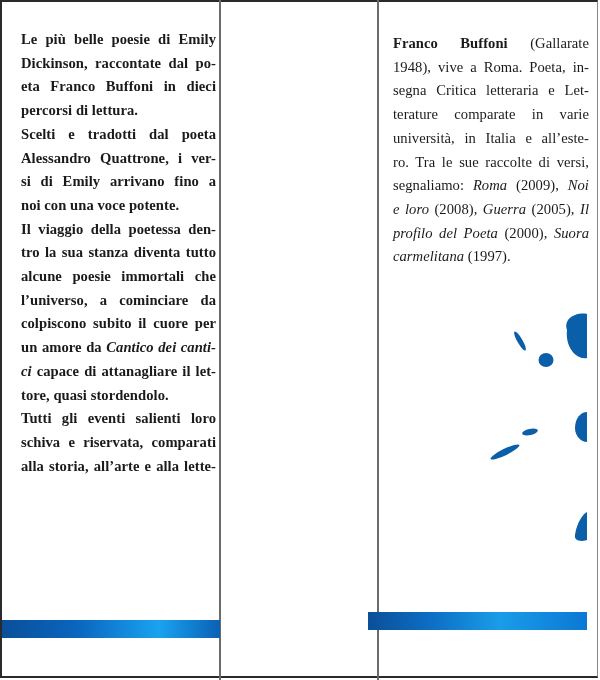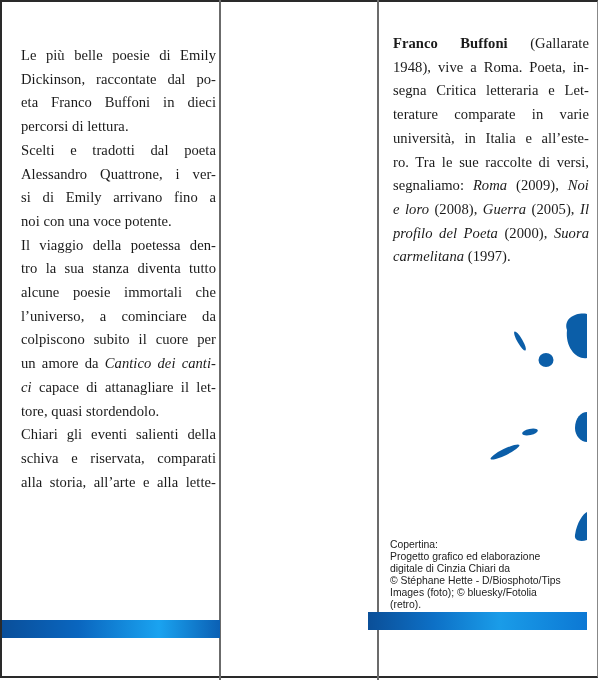--- a/index.html
+++ b/index.html
@@ -17,21 +17,21 @@
   }
   .panel { position: absolute; top: 0; height: 680px; box-sizing: border-box; }
   .panel-left { left: 0; width: 221px; border-right: 2px solid #6b6b6b; }
   .panel-mid { left: 221px; width: 158px; border-right: 2px solid #6b6b6b; }
   .panel-right { left: 366px; width: 221px; }
 
   .body-text {
     position: absolute; font-size: 14.6px; line-height: 23.7px;
     letter-spacing: 0.05px;
   }
-  .left-text { left: 21px; top: 44px; width: 195px; }
+  .left-text { left: 21px; top: 28px; width: 195px; font-weight: bold; }
   .right-text { left: 27px; top: 32px; width: 196px; }
   .line { display: block; white-space: nowrap; }
   .left-text .line { text-align: justify; text-align-last: justify; }
   .left-text .line.last { text-align-last: left; }
   .right-text .line { text-align: justify; text-align-last: justify; }
   .right-text .line.last { text-align-last: left; }
   .bold { font-weight: bold; }
   .it { font-style: italic; }
 
   .blue-bar {
@@ -67,21 +67,21 @@
     <span class="line">si di Emily arrivano fino a</span>
     <span class="line last">noi con una voce potente.</span>
     <span class="line">Il viaggio della poetessa den-</span>
     <span class="line">tro la sua stanza diventa tutto</span>
     <span class="line">alcune poesie immortali che</span>
     <span class="line">l’universo, a cominciare da</span>
     <span class="line">colpiscono subito il cuore per</span>
     <span class="line"><span>un amore da </span><span class="it">Cantico dei canti-</span></span>
     <span class="line"><span class="it">ci</span><span> capace di attanagliare il let-</span></span>
     <span class="line last">tore, quasi stordendolo.</span>
-    <span class="line">Chiari gli eventi salienti della</span>
+    <span class="line">Tutti gli eventi salienti loro</span>
     <span class="line">schiva e riservata, comparati</span>
     <span class="line">alla storia, all’arte e alla lette-</span>
   </div>
   <div class="blue-bar bar-left"></div>
 </div>
 
 <div class="panel panel-mid"></div>
 
 <div class="panel panel-right">
   <div class="body-text right-text">
@@ -109,23 +109,15 @@
       <path d="M108 128 C 108 118, 114 112, 120 112 L 120 142 C 114 142, 108 136, 108 128 Z"></path>
 
       <ellipse cx="63" cy="132" rx="8" ry="3" transform="rotate(-12 63 132)"></ellipse>
 
       <ellipse cx="38" cy="152" rx="16" ry="3.2" transform="rotate(-26 38 152)"></ellipse>
 
       <path d="M108 235 C 110 222, 116 214, 120 212 L 120 240 C 114 242, 107 241, 108 235 Z"></path>
     </g>
   </svg>
 
-  <div class="credits" style="left:24px;top:539px;">
-    <span>Copertina:</span>
-    <span>Progetto grafico ed elaborazione</span>
-    <span>digitale di Cinzia Chiari da</span>
-    <span>© Stéphane Hette - D/Biosphoto/Tips</span>
-    <span>Images (foto); © bluesky/Fotolia</span>
-    <span>(retro).</span>
-  </div>
 
   <div class="blue-bar bar-right" style="left:2px;"></div>
 </div>
 
 </body></html>

